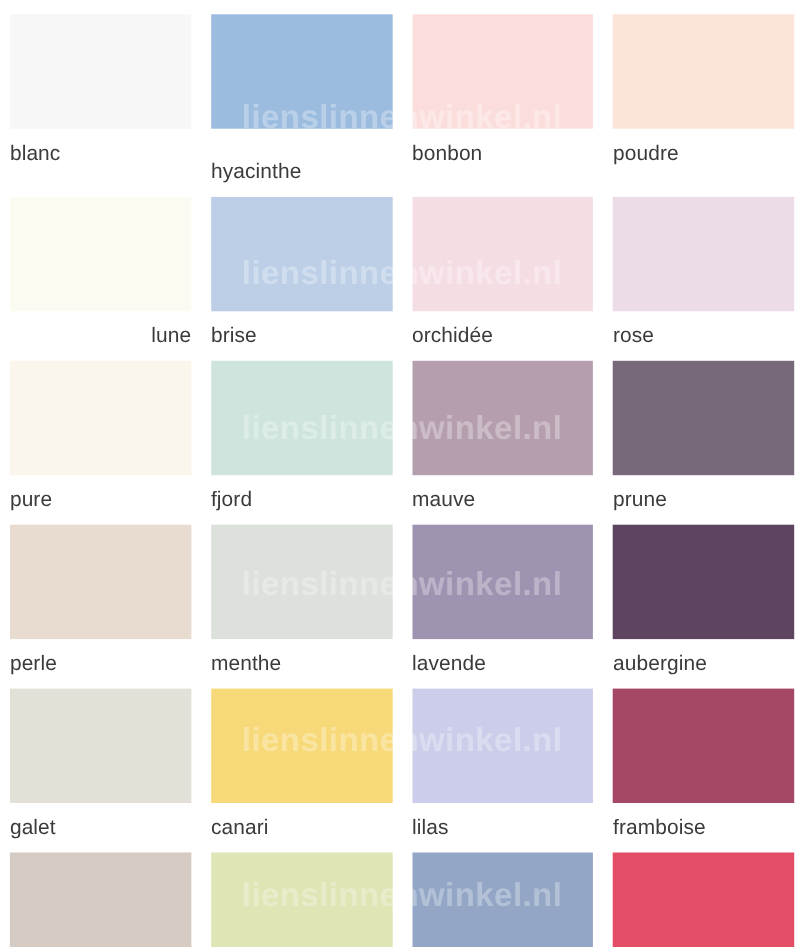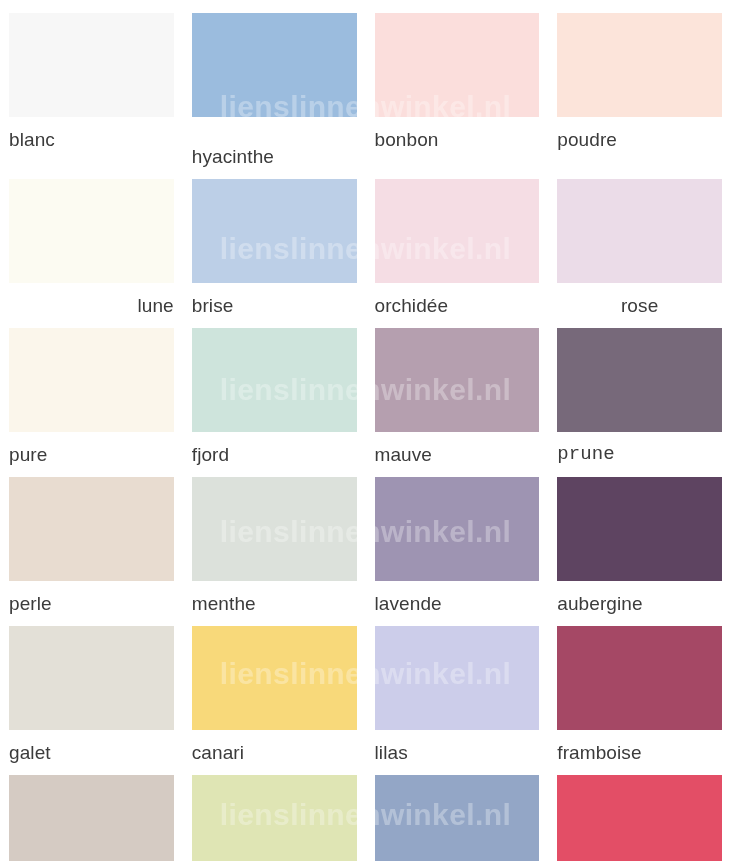--- a/index.html
+++ b/index.html
@@ -104,37 +104,37 @@
       <div class="swatch-label">lune</div>
     </div>
     <div class="swatch-cell" style="grid-area: 2 / 2;">
       <div class="swatch-chip" style="background: rgb(188, 207, 231);"></div>
       <div class="swatch-label">brise</div>
     </div>
     <div class="swatch-cell" style="grid-area: 2 / 3;">
       <div class="swatch-chip" style="background: rgb(245, 221, 228);"></div>
       <div class="swatch-label">orchidée</div>
     </div>
-    <div class="swatch-cell" style="grid-area: 2 / 4; align-items: center;">
+    <div class="swatch-cell" style="grid-area: 2 / 4;">
       <div class="swatch-chip" style="background: rgb(235, 220, 232);"></div>
       <div class="swatch-label">rose</div>
     </div>
     <div class="swatch-cell" style="grid-area: 3 / 1;">
       <div class="swatch-chip" style="background: rgb(251, 246, 235);"></div>
       <div class="swatch-label">pure</div>
     </div>
     <div class="swatch-cell" style="grid-area: 3 / 2;">
       <div class="swatch-chip" style="background: rgb(206, 228, 220);"></div>
       <div class="swatch-label">fjord</div>
     </div>
     <div class="swatch-cell" style="grid-area: 3 / 3;">
       <div class="swatch-chip" style="background: rgb(181, 159, 175);"></div>
       <div class="swatch-label">mauve</div>
     </div>
-    <div class="swatch-cell" style="grid-area: 3 / 4; font-family: Liberation Mono, monospace;">
+    <div class="swatch-cell" style="grid-area: 3 / 4;">
       <div class="swatch-chip" style="background: rgb(119, 105, 122);"></div>
       <div class="swatch-label">prune</div>
     </div>
     <div class="swatch-cell" style="grid-area: 4 / 1;">
       <div class="swatch-chip" style="background: rgb(232, 220, 208);"></div>
       <div class="swatch-label">perle</div>
     </div>
     <div class="swatch-cell" style="grid-area: 4 / 2;">
       <div class="swatch-chip" style="background: rgb(220, 225, 219);"></div>
       <div class="swatch-label">menthe</div>

